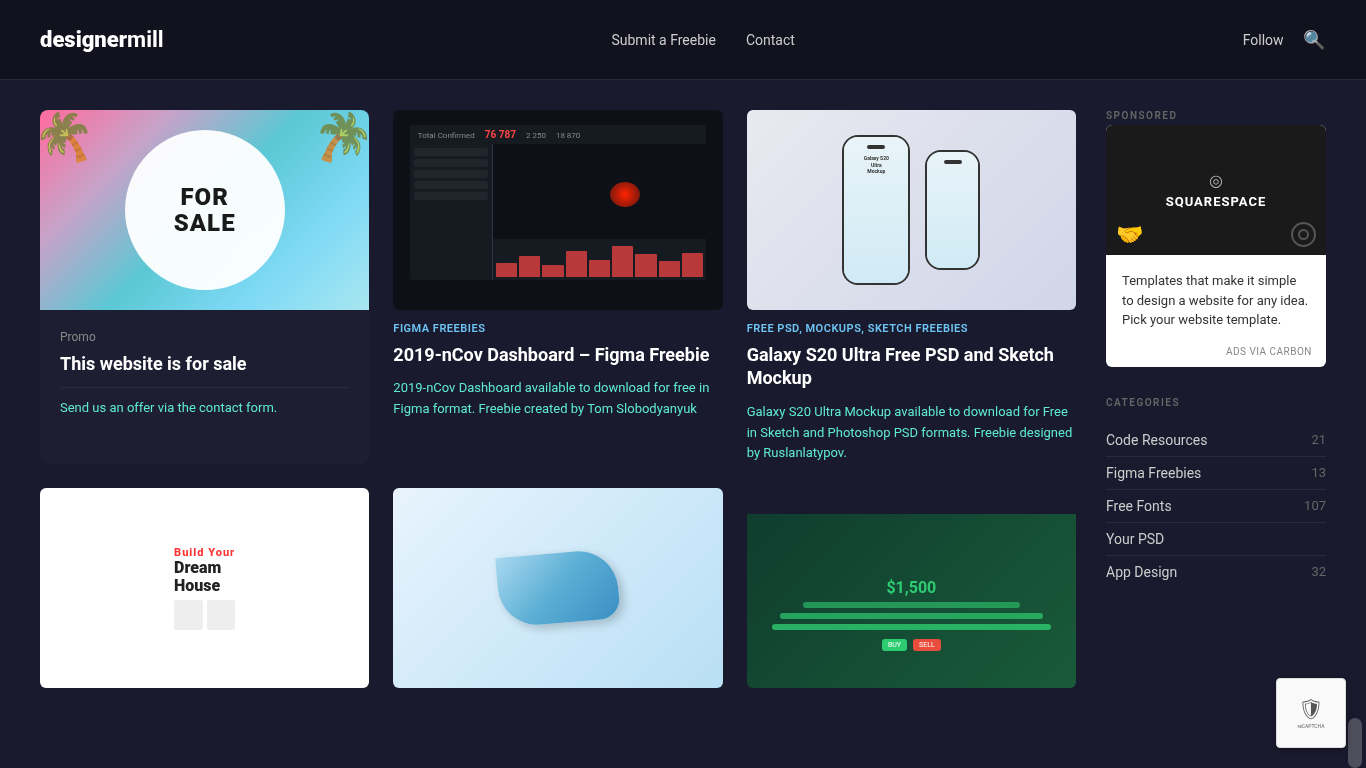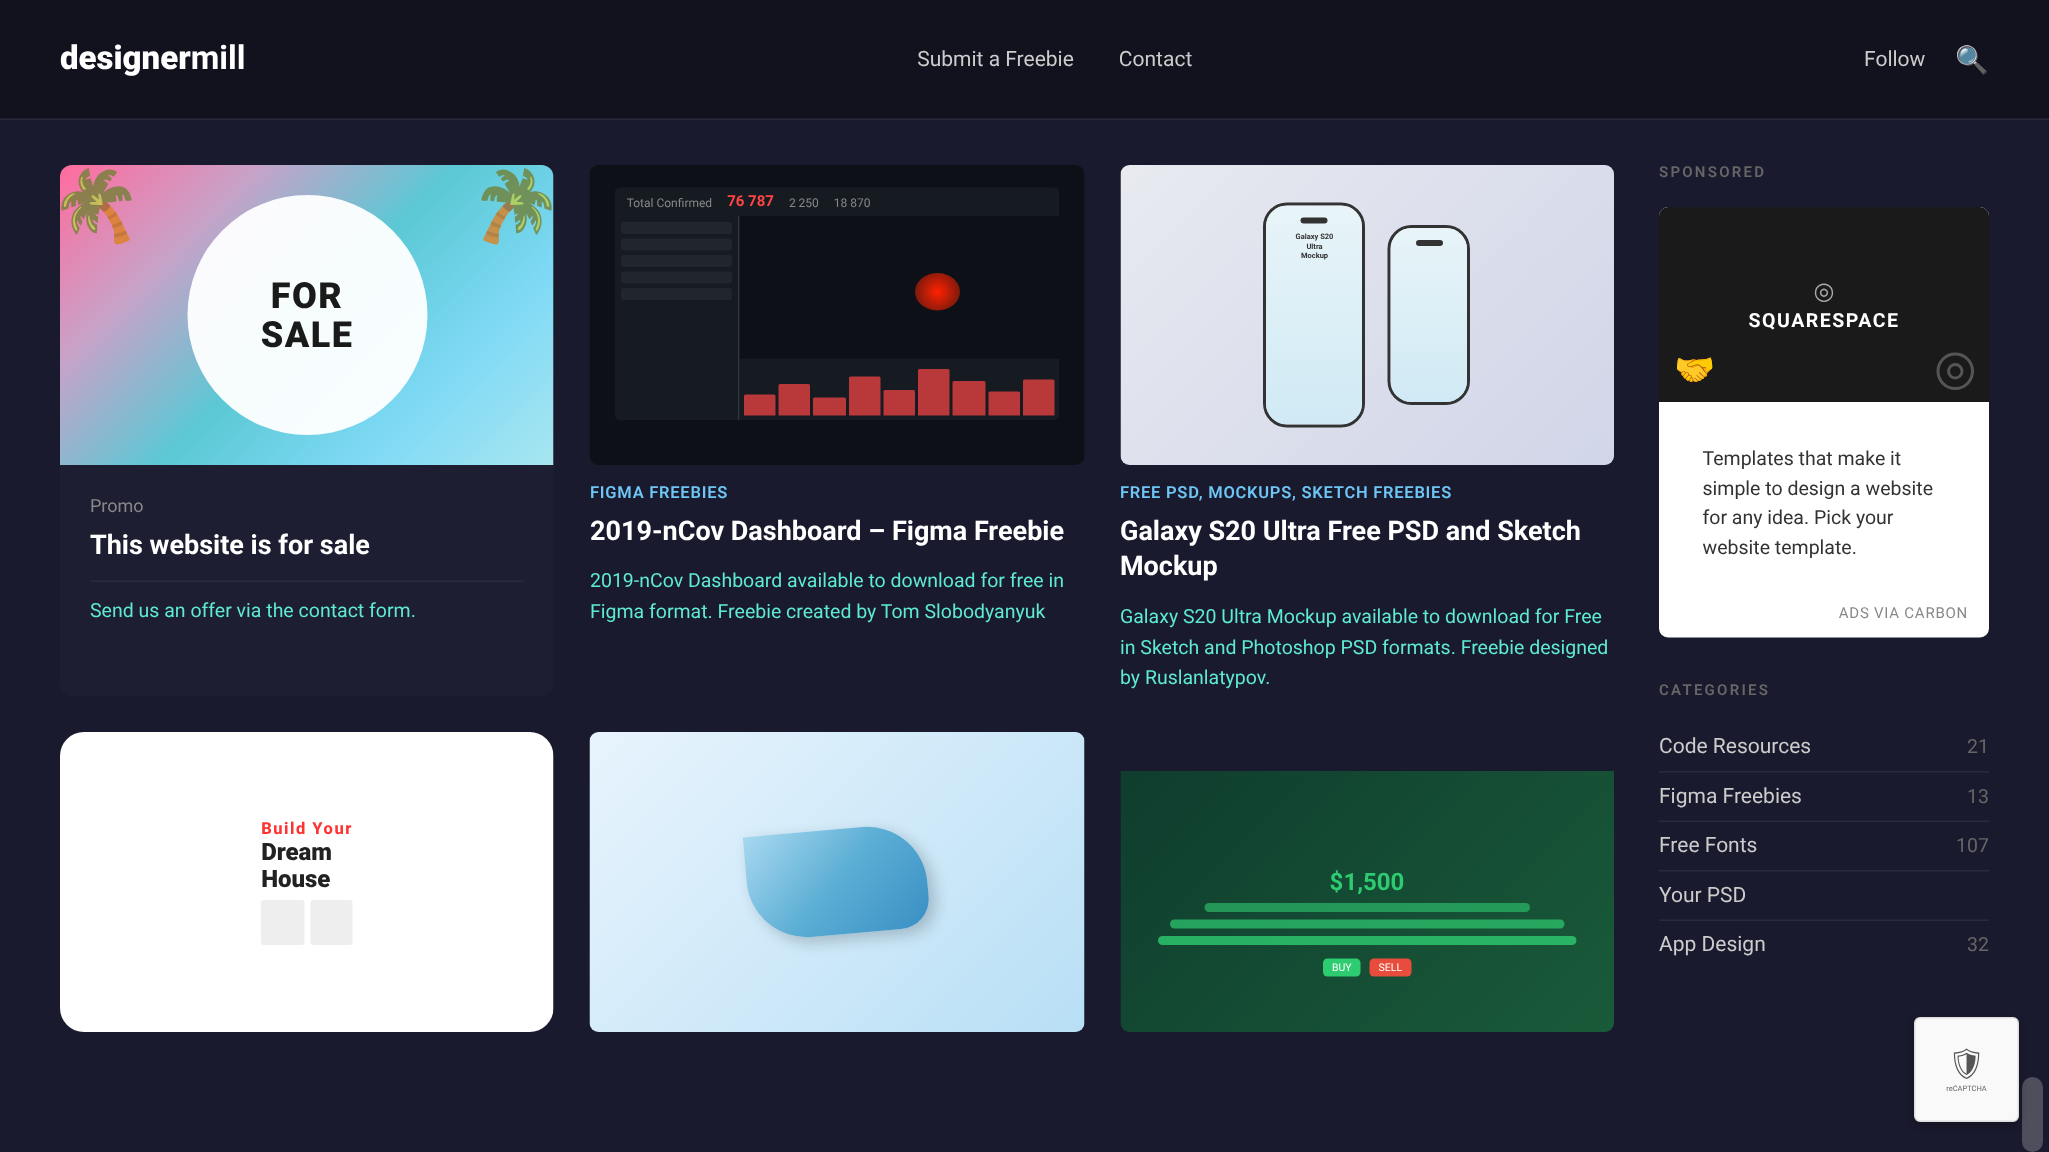--- a/index.html
+++ b/index.html
@@ -301,21 +301,20 @@
     
     .house-image {
       width: 100%;
       height: 100%;
       background: #fff;
       display: flex;
       align-items: center;
       justify-content: center;
       padding: 2px;
       position: relative;
-      border-radius: 16px;
     }
     .house-grid {
       display: grid;
       grid-template-columns: 1fr 1fr;
       gap: 4px;
       margin-top: 6px;
     }
     .house-img-placeholder {
       background: #eee;
       height: 30px;
@@ -361,21 +360,21 @@
     
     .sidebar {
       width: 220px;
       flex-shrink: 0;
     }
     .sponsored-label {
       font-size: 10px;
       letter-spacing: 1.5px;
       color: #666;
       text-transform: uppercase;
-      margin-bottom: 17px;
+      margin-bottom: 4px;
       font-weight: 600;
     }
     .sponsored-card {
       background: #fff;
       border-radius: 6px;
       overflow: hidden;
       margin-bottom: 30px;
     }
     .squarespace-image {
       width: 100%;
@@ -388,21 +387,21 @@
       gap: 8px;
       position: relative;
     }
     .squarespace-logo {
       color: #fff;
       font-size: 13px;
       font-weight: 700;
       letter-spacing: 1px;
     }
     .sponsored-text {
-      padding: 29px;
+      padding: 16px;
       font-size: 13px;
       color: #333;
       line-height: 1.5;
     }
     .ads-via {
       font-size: 10px;
       color: #888;
       text-align: right;
       display: block;
       padding: 0 14px 10px;

